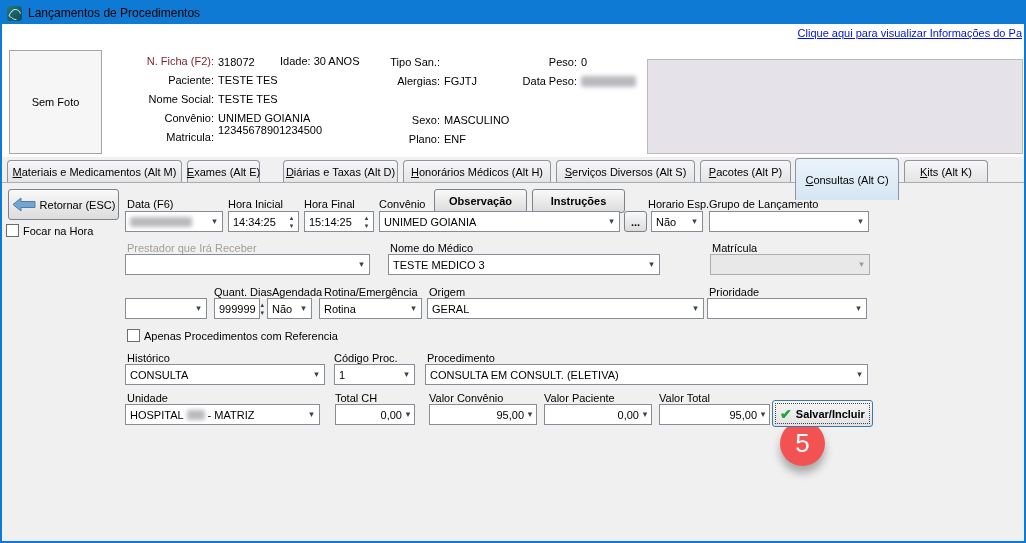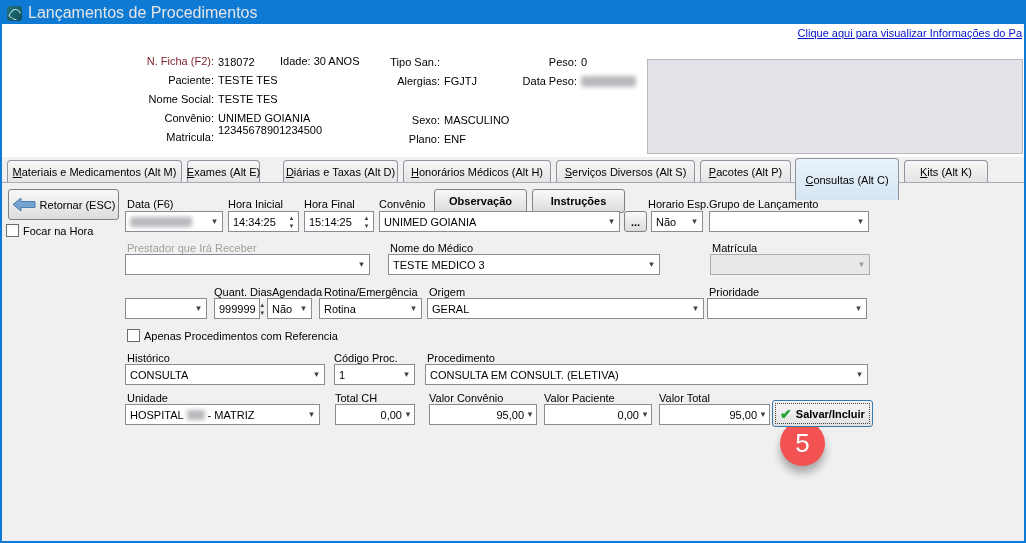--- a/index.html
+++ b/index.html
@@ -4,21 +4,21 @@
 <style>
   html,body{margin:0;padding:0;background:#cfd6dd;}
   *{box-sizing:border-box;}
   .window{
     position:relative;width:1026px;height:543px;overflow:hidden;
     border:2px solid #0e7ad3;background:#f0f0f0;
     font-family:"Liberation Sans",sans-serif;font-size:11px;color:#000;
   }
   
   .titlebar{position:absolute;left:0;top:0;right:0;height:22px;background:#0e7ad3;display:flex;align-items:center;padding-left:5px;gap:6px;}
-  .titlebar .title{color:#e5e5e5;font-size:16px;}
+  .titlebar .title{color:#000000;font-size:12px;}
   .appicon{width:15px;height:15px;border-radius:3px;background:linear-gradient(135deg,#25777e,#0d4a52);position:relative;flex:0 0 auto;}
   .appicon:after{content:"";position:absolute;left:3px;top:3px;width:9px;height:9px;border:1.5px solid #bfe3e6;border-radius:50% 50% 50% 2px;border-right-color:transparent;transform:rotate(35deg);}
   
   .linkrow{position:absolute;left:0;top:22px;right:0;height:20px;background:#fff;}
   .toplink{position:absolute;right:2px;top:3px;color:#0414ce;text-decoration:underline;white-space:nowrap;cursor:pointer;}
   
   .patient{position:absolute;left:0;top:42px;right:0;height:113px;background:#fff;}
   .photo{position:absolute;left:7px;top:6px;width:93px;height:104px;background:#f6f6f6;border:1px solid #a5a5a5;display:flex;align-items:center;justify-content:center;color:#000;}
   .plbl{position:absolute;text-align:right;white-space:nowrap;}
   .pval{position:absolute;white-space:nowrap;}
@@ -61,20 +61,23 @@
   <div class="titlebar">
     <span class="appicon"></span>
     <span class="title">Lançamentos de Procedimentos</span>
   </div>
 
   <div class="linkrow">
     <span class="toplink">Clique aqui para visualizar Informações do Pa</span>
   </div>
 
   <div class="patient">
+    <div class="photo">
+      <span>Sem Foto</span>
+    </div>
 
     <div class="plbl maroon" style="left:92px;top:11px;width:120px;">N. Ficha (F2):</div>
     <div class="pval" style="left:216px;top:12px;">318072</div>
 
     <div class="plbl" style="left:92px;top:30px;width:120px;">Paciente:</div>
     <div class="pval" style="left:216px;top:30px;">TESTE TES</div>
 
     <div class="plbl" style="left:92px;top:49px;width:120px;">Nome Social:</div>
     <div class="pval" style="left:216px;top:49px;">TESTE TES</div>
 

